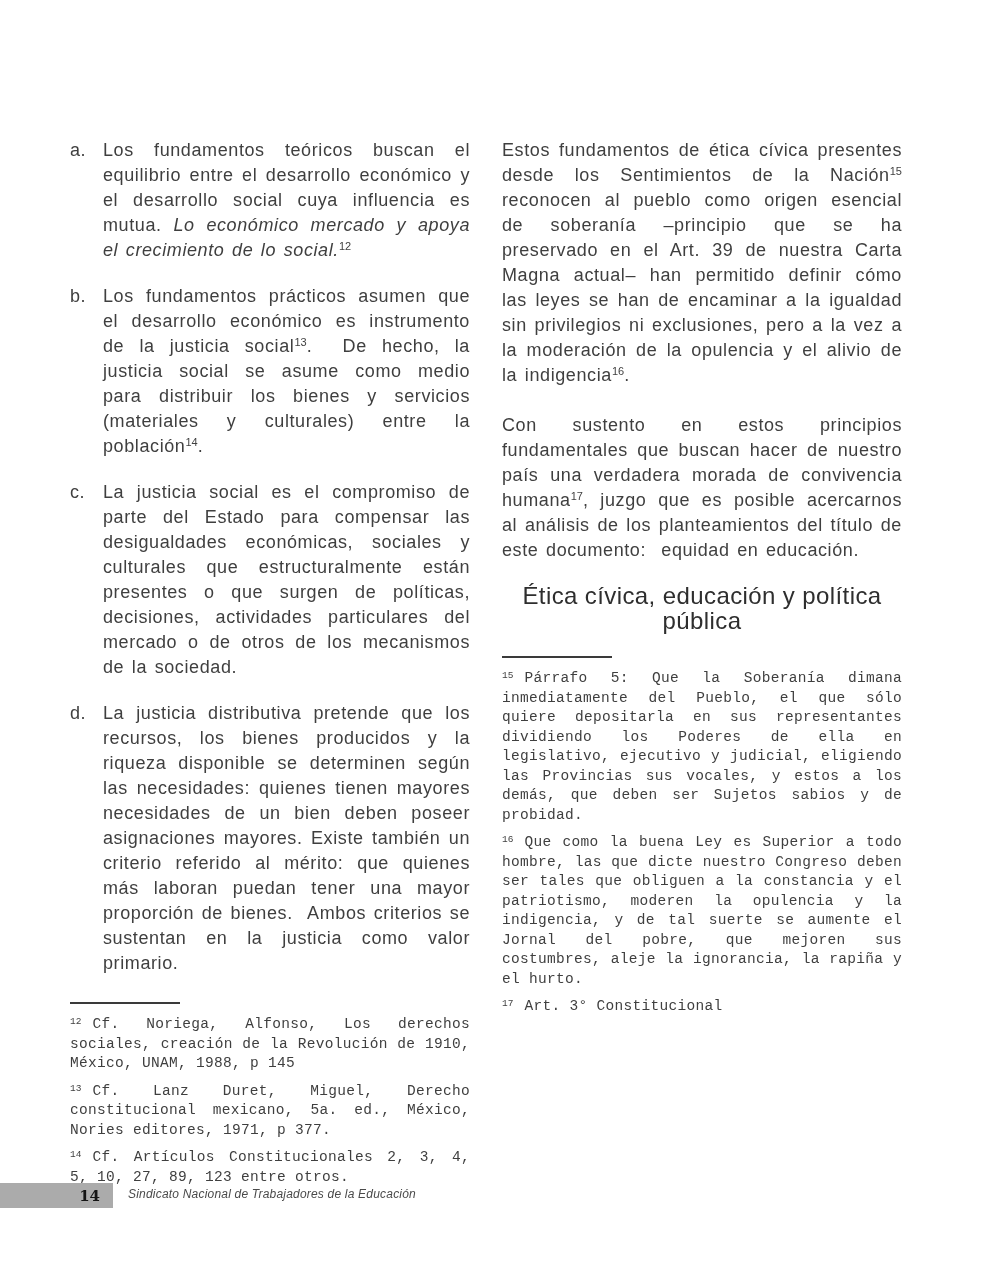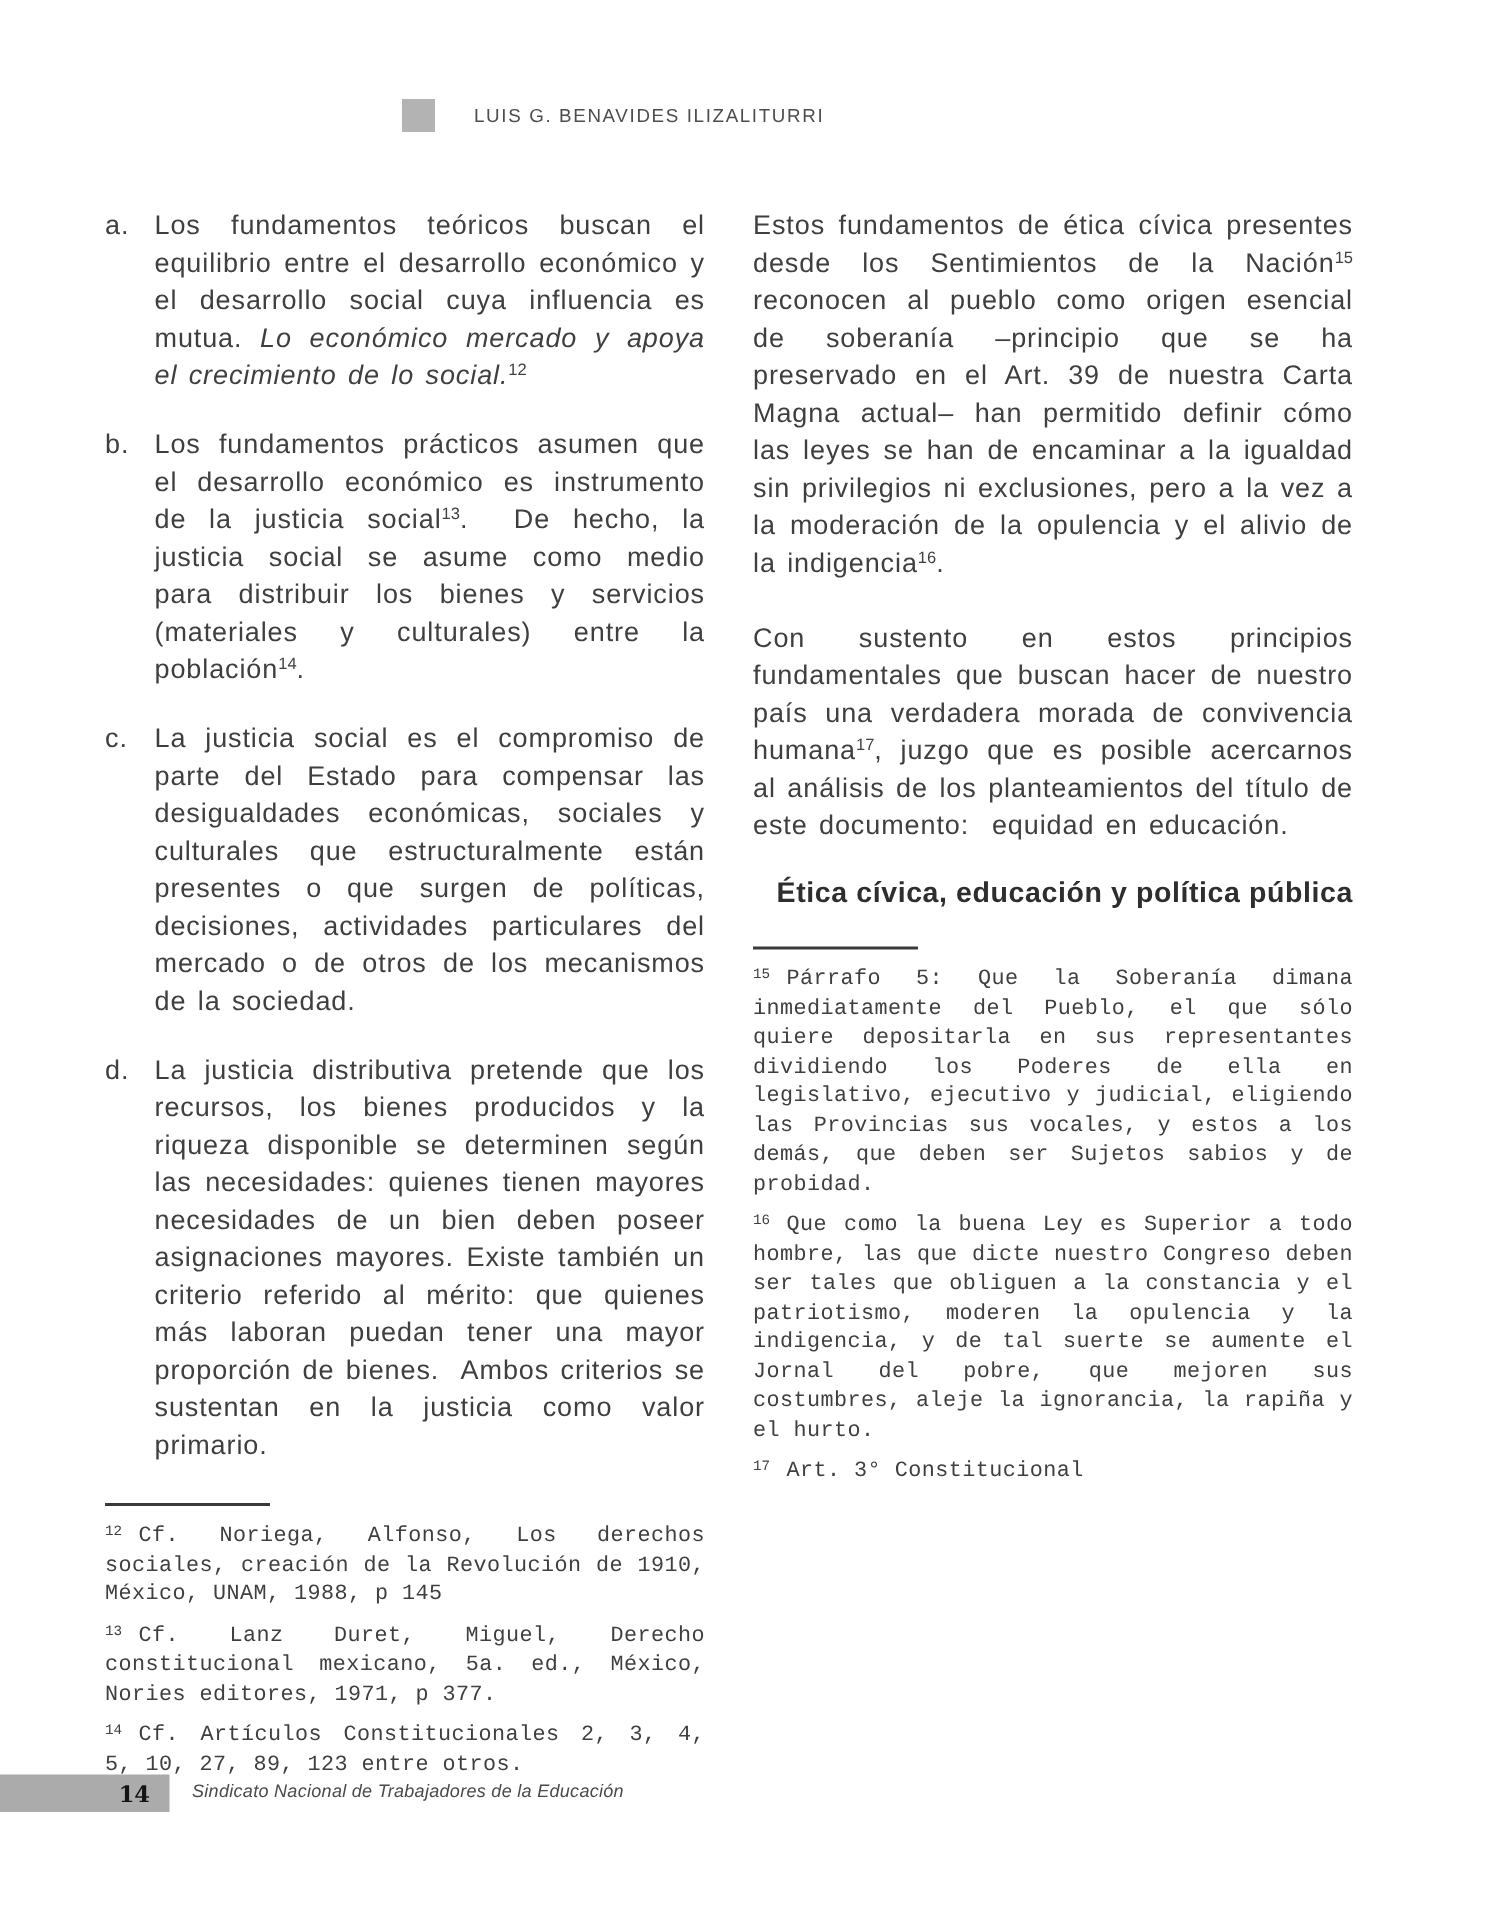--- a/index.html
+++ b/index.html
@@ -23,22 +23,22 @@
   .body-text{font-size:18px;line-height:25px;text-align:justify;letter-spacing:0.6px;word-spacing:2px;}
   p.body-text{margin:0 0 25px 0;}
 
   .abc-item{position:relative;padding-left:33px;margin:0 0 21px 0;}
   .abc-label{position:absolute;left:0;top:0;}
   .it{font-style:italic;}
 
   sup{font-size:11px;line-height:0;vertical-align:baseline;position:relative;top:-6px;letter-spacing:0;}
 
   h2.section-heading{
-    font-size:19px;line-height:25px;font-weight:bold;color:#2e2e2e;
-    margin:0 0 23px 0;letter-spacing:0.4px;text-align:right;
+    font-size:24px;line-height:25px;font-weight:normal;color:#2e2e2e;
+    margin:0 0 23px 0;letter-spacing:0.4px;text-align:center;
   }
 
   
   .footnotes{margin-top:0;font-family:Liberation Mono, monospace;}
   .fn-rule{width:110px;border:0;border-top:2.5px solid #3a3a3a;margin:0 0 11px 0;}
   .fn{font-size:14.5px;line-height:19.5px;text-align:justify;margin:0 0 8px 0;letter-spacing:0.3px;}
   .fn sup{font-size:9.5px;top:-4px;margin-right:11px;}
   .left-fns{margin-top:26px;}
   .right-fns{margin-top:5px;}
 
@@ -53,24 +53,20 @@
   .footer-imprint{
     position:absolute;left:128px;top:4px;font-style:italic;font-size:12px;
     color:#4a4a4a;letter-spacing:0.2px;white-space:nowrap;
   }
 </style>
 </head>
 <body style="color: rgb(63, 63, 63);">
 
 <div class="page">
 
-  <div class="hdr">
-    <span class="hdr-square" style="background: rgb(179, 179, 179);"></span>
-    <span class="hdr-title">LUIS G. BENAVIDES ILIZALITURRI</span>
-  </div>
 
   <div class="columns">
 
     <section class="col left">
 
       <div class="abc-item body-text">
         <span class="abc-label">a.</span>
         <span>Los fundamentos teóricos buscan el equilibrio entre el desarrollo económico y el desarrollo social cuya influencia es mutua. </span><span class="it">Lo económico mercado y apoya el crecimiento de lo social.</span><sup>12</sup>
       </div>
 

